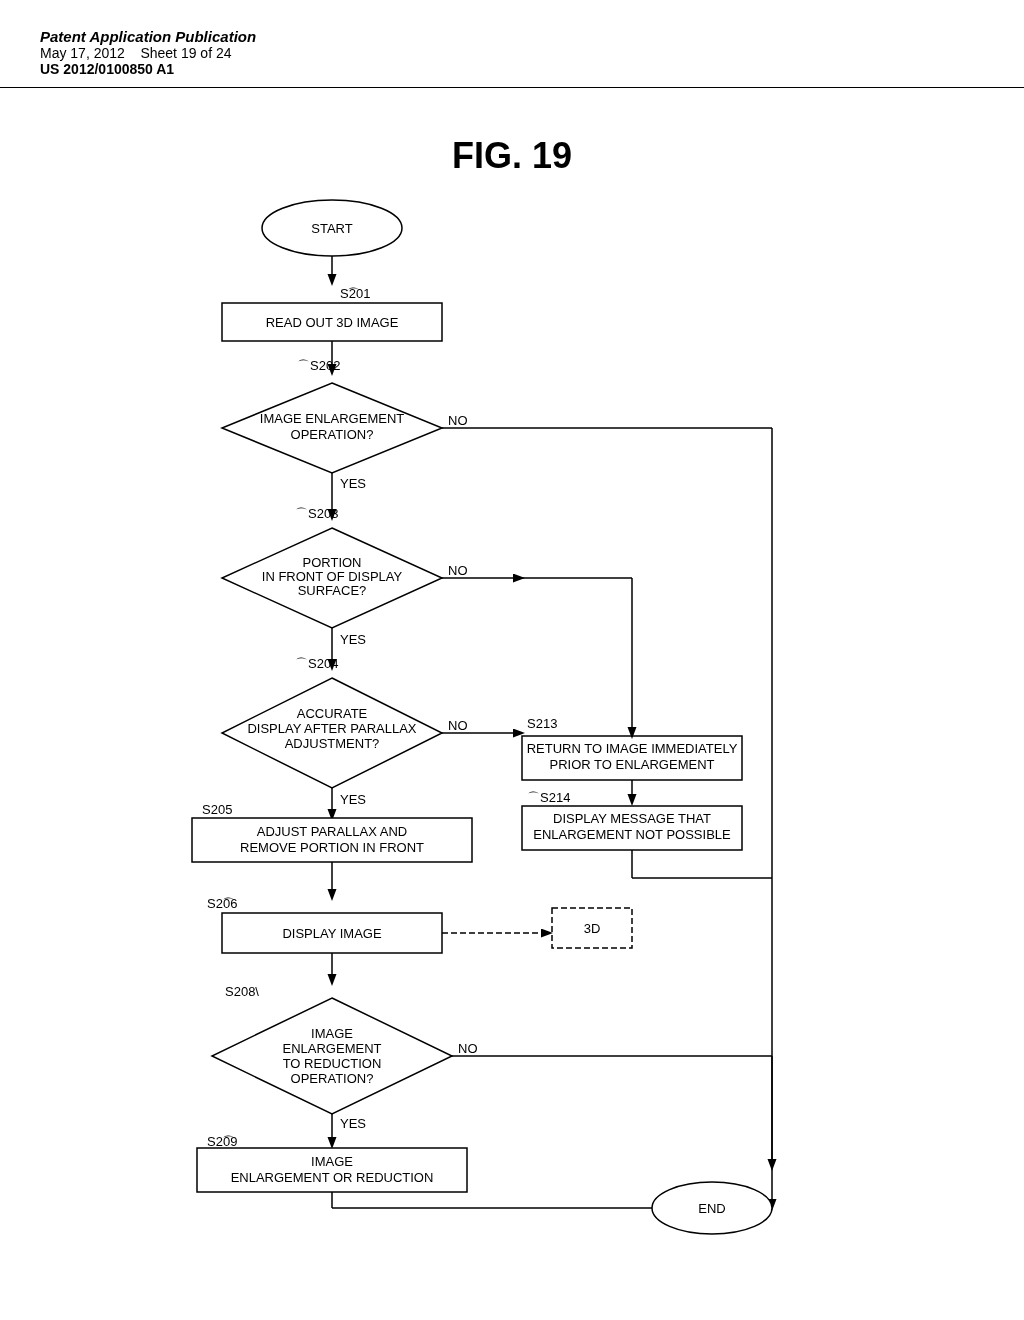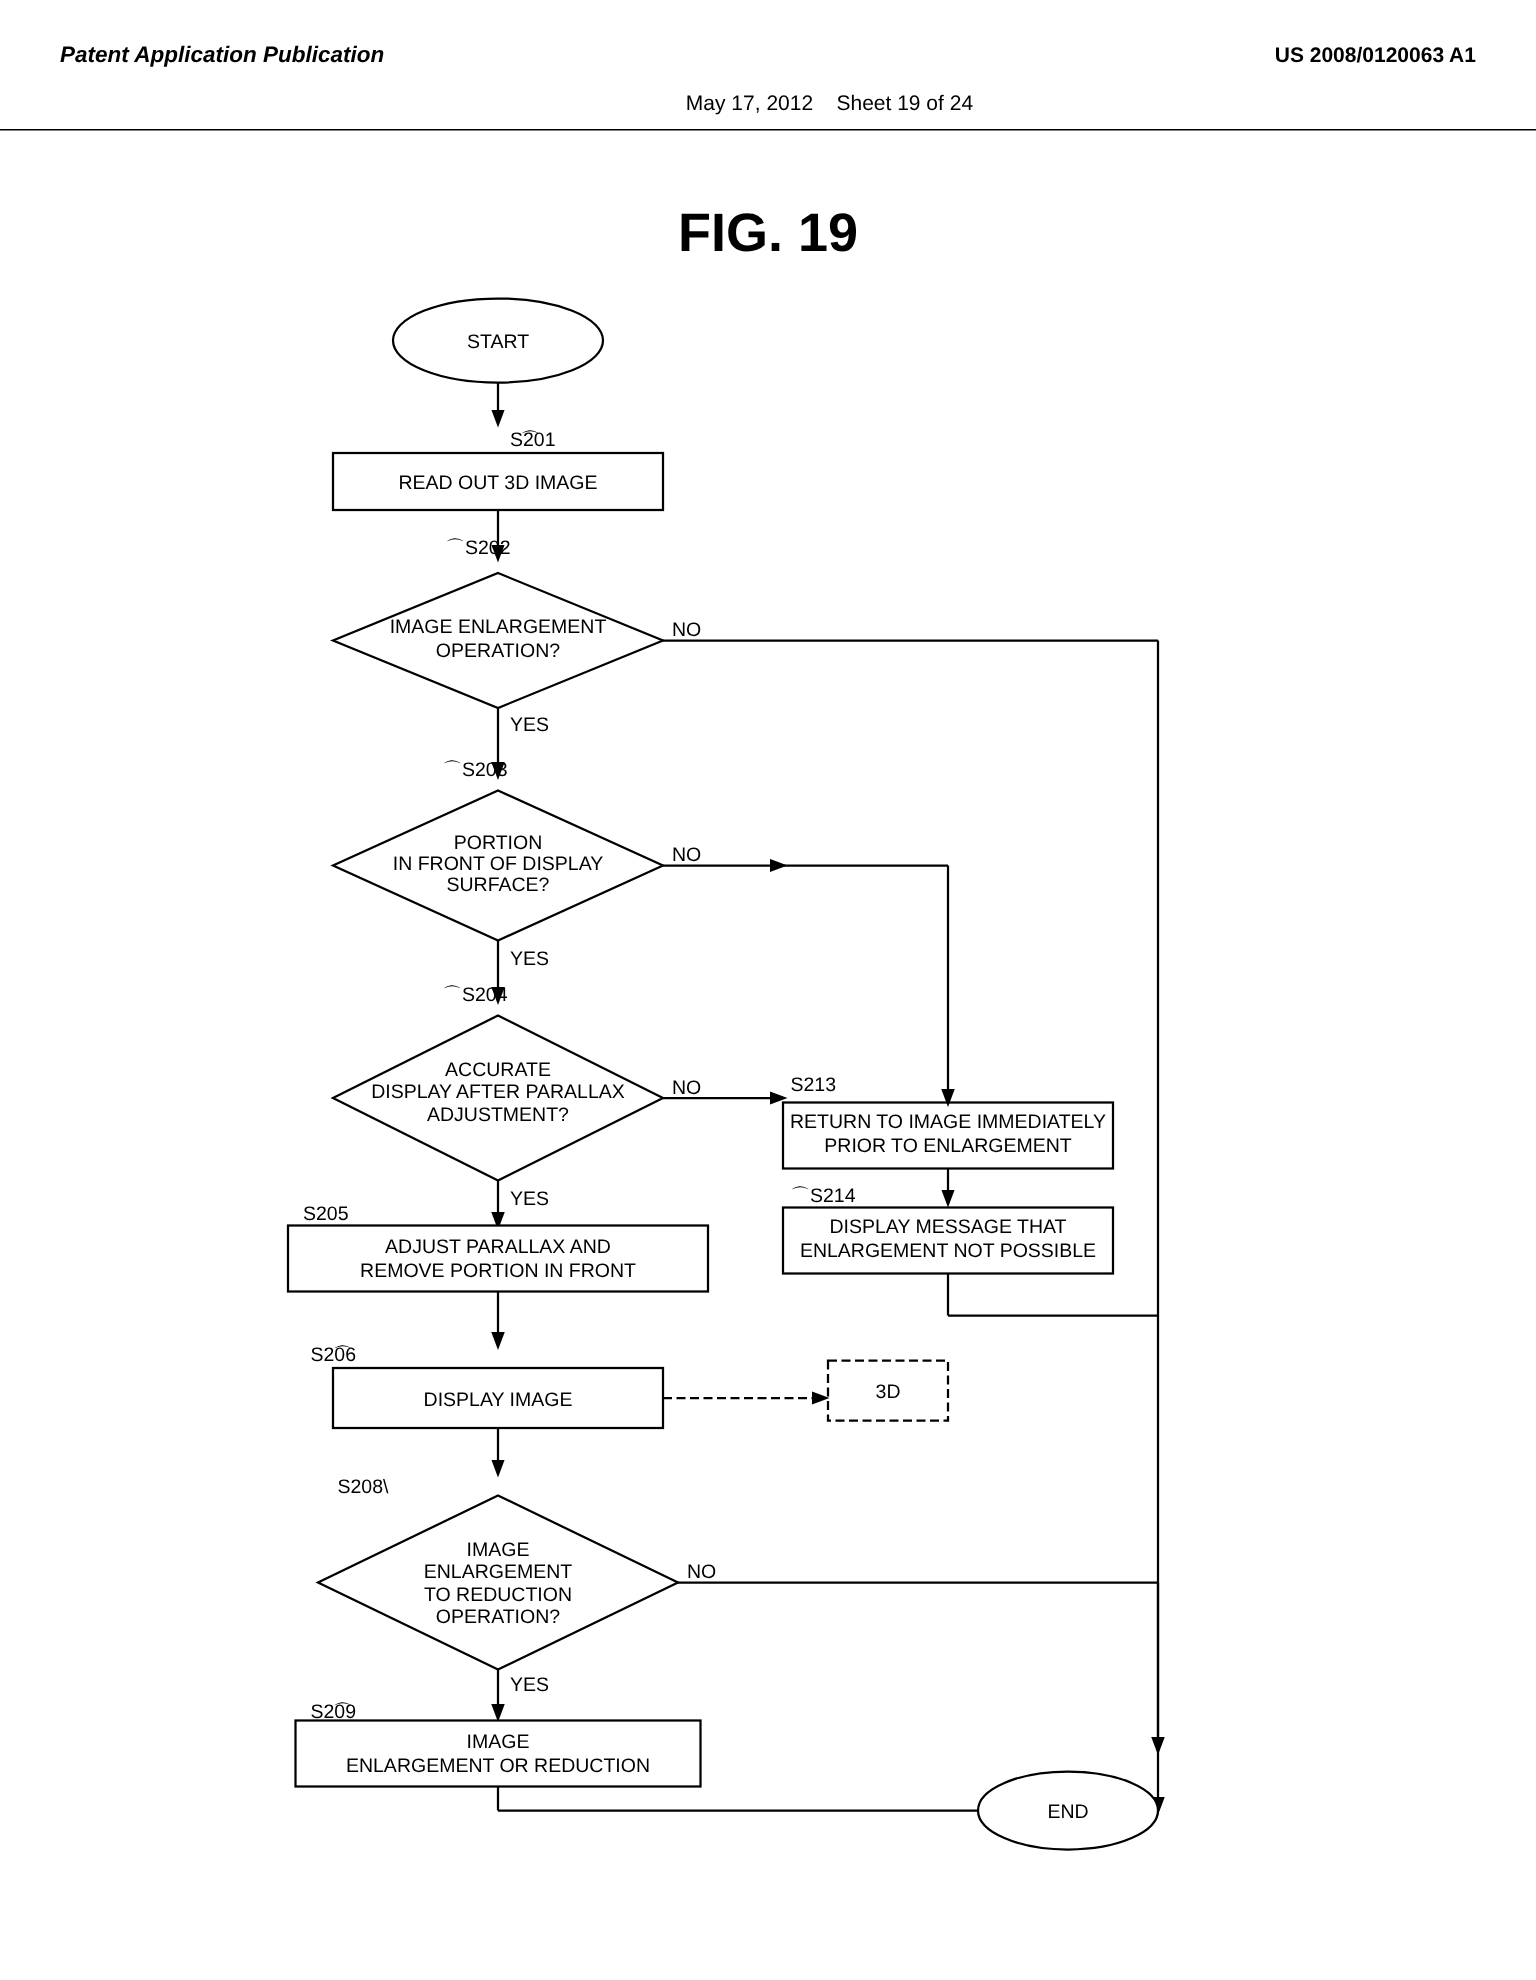--- a/index.html
+++ b/index.html
@@ -18,32 +18,32 @@
       background: #fff;
       position: relative;
     }
 
     .header {
       display: flex;
       justify-content: space-between;
       align-items: flex-start;
       padding: 28px 40px 10px 40px;
       border-bottom: 1px solid #000;
+      flex-direction: column;
     }
 
     .header-left {
       font-size: 15px;
       font-style: italic;
       font-weight: bold;
     }
 
     .header-center {
       font-size: 14px;
       text-align: center;
-      margin-top: 32px;
     }
 
     .header-right {
       font-size: 14px;
       font-weight: bold;
     }
 
     .diagram-area {
       position: relative;
       width: 100%;
@@ -72,21 +72,21 @@
 </head>
 <body>
 
 <div class="page">
   <div class="header">
     <span class="header-left">Patent Application Publication</span>
     <span class="header-center">
       <span>May 17, 2012</span>&nbsp;&nbsp;&nbsp;
       <span>Sheet 19 of 24</span>
     </span>
-    <span class="header-right">US 2008/0120063 A1</span>
+    <span class="header-right">US 2012/0100850 A1</span>
   </div>
 
   <div class="diagram-area">
     <svg class="flowchart" viewBox="0 0 1024 1200">
 
       <text x="500" y="80" text-anchor="middle" class="title">FIG. 19</text>
 
       <ellipse cx="320" cy="140" rx="70" ry="28" fill="white" stroke="black" stroke-width="1.5"></ellipse>
       <text x="320" y="145" text-anchor="middle" font-size="14">START</text>
 

